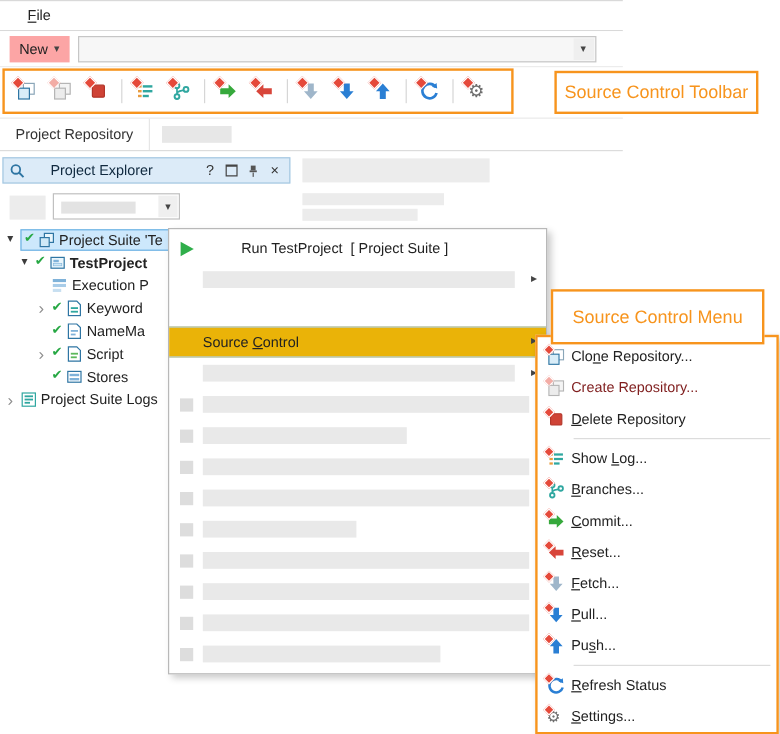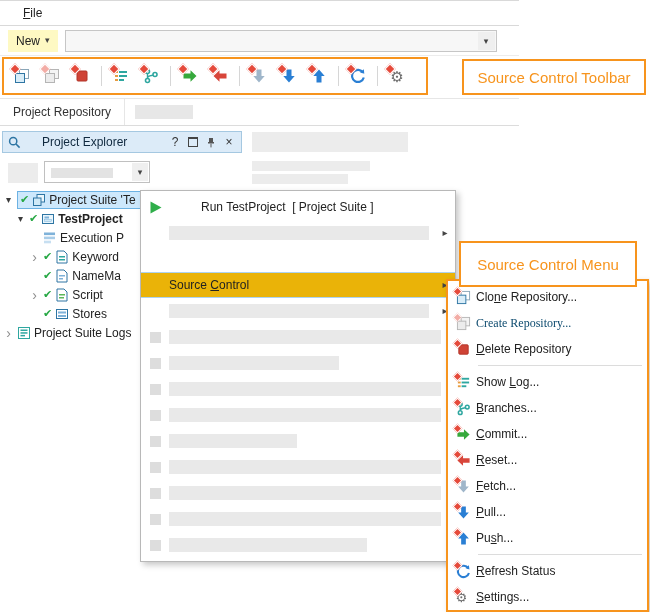--- a/index.html
+++ b/index.html
@@ -4,42 +4,42 @@
 <style>
   html,body{margin:0;padding:0;background:#fff;}
   body{width:650px;height:612px;font-family:"Liberation Sans","DejaVu Sans",sans-serif;font-size:12px;color:#222;}
   .app{position:relative;width:650px;height:612px;background:#fff;overflow:hidden;}
 
   
   .menubar{position:absolute;left:0;top:0;width:519px;height:26px;border-top:1px solid #d9d9d9;border-bottom:1px solid #d9d9d9;box-sizing:border-box;display:flex;align-items:center;padding-left:17px;background:#fff;}
   .menu-item{padding:2px 6px;cursor:default;}
   .key{text-decoration:underline;}
   .row2{position:absolute;left:0;top:26px;width:519px;height:30px;box-sizing:border-box;border-bottom:1px solid #ececec;display:flex;align-items:center;gap:7px;padding-left:8px;background:#fff;}
-  .new-btn{font:inherit;border:1px solid transparent;background:#fef9c3;height:22px;padding:0 7px;display:flex;align-items:center;gap:5px;color:#222;}
+  .new-btn{font:inherit;border:1px solid transparent;background:#fca5a5;height:22px;padding:0 7px;display:flex;align-items:center;gap:5px;color:#222;}
   .dd{font-size:9px;color:#444;line-height:1;}
   .combo{width:432px;height:22px;box-sizing:border-box;border:1px solid #c6c6c6;background:#f7f7f7;position:relative;}
   .combo-arrow{position:absolute;right:1px;top:1px;bottom:1px;width:17px;background:#efefef;display:flex;align-items:center;justify-content:center;font-size:9px;color:#444;}
   .hline{position:absolute;left:0;top:98px;width:519px;height:1px;background:#e6e6e6;}
 
   
   .sc-box{position:absolute;left:2px;top:57px;width:426px;height:38px;box-sizing:border-box;border:2px solid #F7941D;background:#fff;display:flex;align-items:center;gap:2px;padding:0 4px;}
   .tb{width:28px;height:26px;border:0;background:transparent;display:flex;align-items:center;justify-content:center;padding:0;}
   .sep{width:1px;height:20px;background:#d6d6d6;margin:0 3px;flex:0 0 1px;}
   .sc-icon{position:relative;width:17px;height:17px;display:inline-block;}
   .sc-icon svg{display:block;}
   .diamond{position:absolute;left:-3px;top:-3px;width:6px;height:6px;background:#E5493A;border:1px solid #fff;transform:rotate(45deg);box-sizing:content-box;}
   .diamond.dim{opacity:.45;}
   .sc-icon.small{width:15px;height:15px;}
   .sc-icon.small .diamond{width:5px;height:5px;left:-2px;top:-2px;}
   .gear-glyph{display:block;font-size:15px;line-height:17px;color:#6d6d6d;}
   .sc-icon.small .gear-glyph{font-size:13px;line-height:15px;}
 
   
   .callout{position:absolute;box-sizing:border-box;border:2px solid #F7941D;background:#fff;color:#F7941D;display:flex;align-items:center;justify-content:center;font-size:15px;z-index:9;}
-  .co-toolbar{left:462px;top:59px;width:184px;height:36px;}
+  .co-toolbar{left:462px;top:59px;width:170px;height:36px;}
   .co-menu{left:459px;top:207px;width:178px;height:46px;margin-top:34px;}
 
   
   .tabs{position:absolute;left:0;top:99px;width:519px;height:27px;box-sizing:border-box;border-bottom:1px solid #dcdcdc;display:flex;align-items:stretch;background:#fff;}
   .tab{padding:0 13px;display:flex;align-items:center;border-right:1px solid #e6e6e6;color:#333;}
   .tab-ph{width:58px;height:14px;background:#e7e7e7;margin:6px 0 0 10px;}
   .pe-header{position:absolute;left:2px;top:131px;width:240px;height:22px;box-sizing:border-box;background:#dcebf8;border:1px solid #a5c8e1;display:flex;align-items:center;gap:21px;padding:0 5px;color:#10293f;}
   .pe-btns{margin-left:auto;display:flex;align-items:center;gap:4px;}
   .pe-btn{width:14px;height:16px;display:flex;align-items:center;justify-content:center;color:#333;font-size:12px;line-height:1;cursor:default;background:none;border:0;padding:0;font-family:inherit;}
   .maxbox{width:8px;height:7px;border:1px solid #444;border-top:2px solid #444;display:inline-block;}
@@ -73,21 +73,21 @@
   .mbar.w1{width:170px;}
   .mbar.w2{width:128px;}
   .mbar.w3{width:198px;}
   .gico{width:11px;height:11px;background:#dddddd;}
   .scrow{background:#eab308;border-top:1px solid #aed3ef;border-bottom:1px solid #aed3ef;height:24px;}
 
   
   .smenu{position:absolute;left:446px;top:279px;width:203px;height:333px;box-sizing:border-box;background:#fff;border:2px solid #F7941D;box-shadow:3px 3px 6px rgba(0,0,0,.22);padding:3px 0;z-index:7;}
   .srow{height:26px;display:flex;align-items:center;padding:0 6px 0 2px;}
   .sgut{flex:0 0 26px;width:26px;display:flex;align-items:center;justify-content:center;}
-  .srow.disabled{color:#0c4a6e;font-family:Liberation Serif, serif;}
+  .srow.disabled{color:#7f1d1d;}
   .ssep{height:1px;background:#dcdcdc;margin:3px 5px 3px 30px;}
 </style>
 </head>
 <body>
 
 <div class="app">
 
   <div class="menubar">
     <span class="menu-item"><span class="key">F</span><span>ile</span></span>
   </div>

